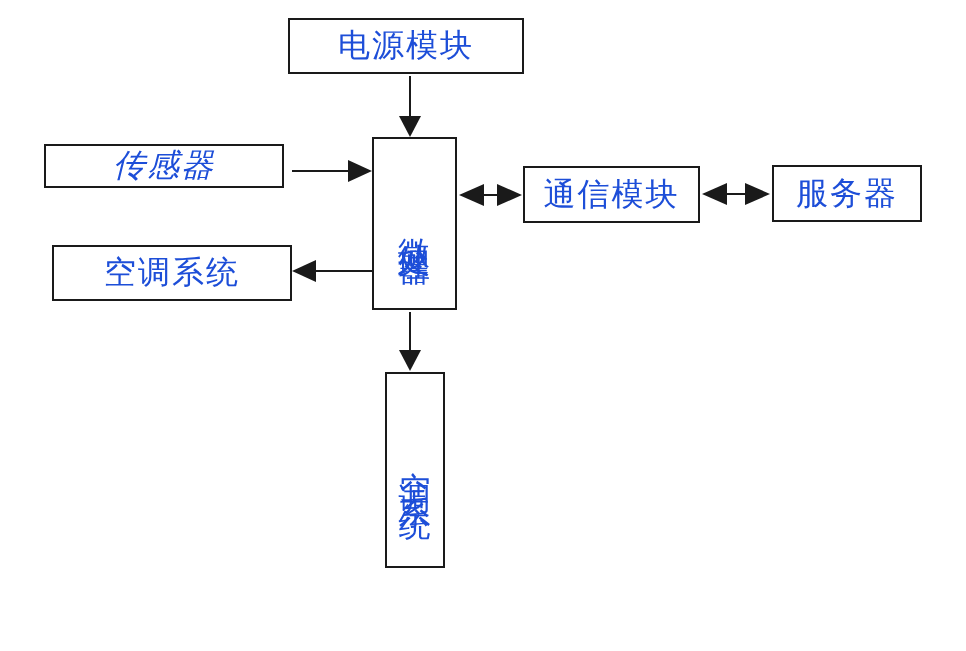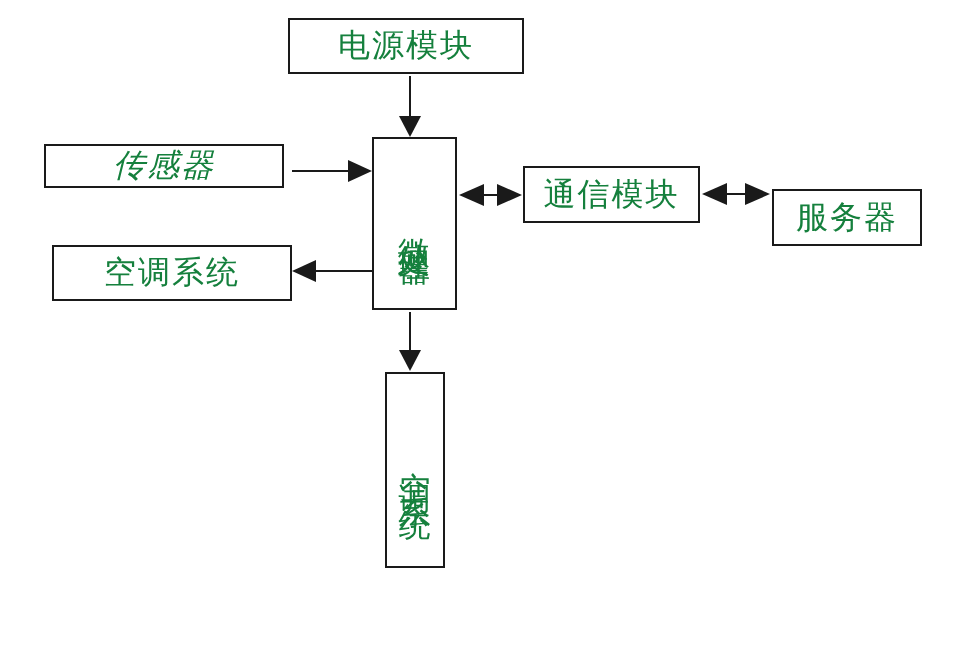--- a/index.html
+++ b/index.html
@@ -6,21 +6,21 @@
     margin: 0;
     padding: 0;
     background: #ffffff;
   }
   #canvas {
     position: relative;
     width: 966px;
     height: 651px;
     background: #ffffff;
     font-family: "Liberation Serif", "DejaVu Serif", serif;
-    color: #15803d;
+    color: #1d4ed8;
     overflow: hidden;
   }
   .box {
     position: absolute;
     border: 2px solid #1a1a1a;
     background: #ffffff;
     display: flex;
     align-items: center;
     justify-content: center;
     font-size: 32px;
@@ -90,21 +90,21 @@
   </div>
 
   <div class="box vertical" style="left:372px; top:137px; width:85px; height:173px;">
     <span>微处理器</span>
   </div>
 
   <div class="box" style="left:523px; top:166px; width:177px; height:57px;font-family:Liberation Serif, serif;">
     <span>通信模块</span>
   </div>
 
-  <div class="box" style="left:772px; top:165px; width:150px; height:57px;margin-top:24px;">
+  <div class="box" style="left:772px; top:165px; width:150px; height:57px;">
     <span>服务器</span>
   </div>
 
   <div class="box vertical" style="left:385px; top:372px; width:60px; height:196px; letter-spacing:12px;">
     <span>空调系统</span>
   </div>
 
   <div class="vline" style="left:409px; top:76px; height:42px;"></div>
   <div class="tri down" style="left:399px; top:116px;"></div>
 

